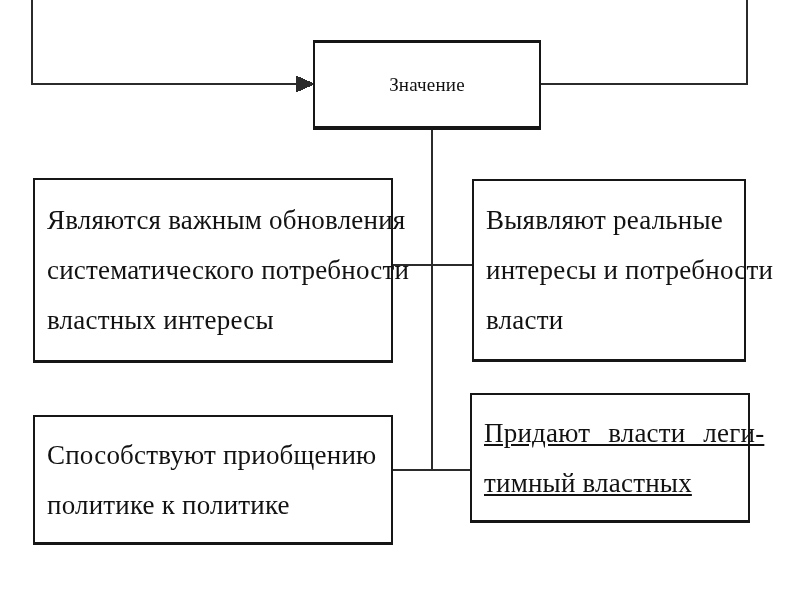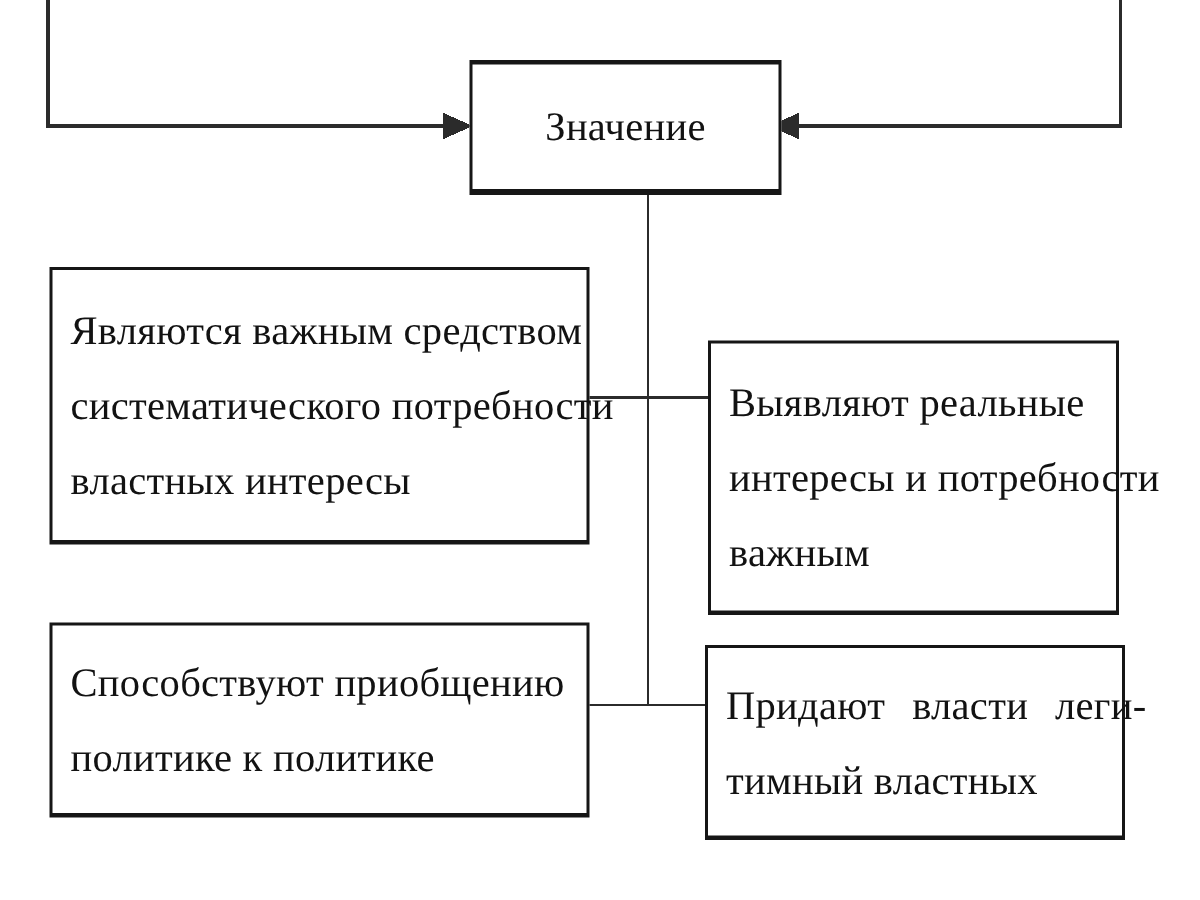--- a/index.html
+++ b/index.html
@@ -49,32 +49,32 @@
   }
   .box .bline {
     line-height: 50px;
     white-space: nowrap;
   }
   .box .bline.wide {
     word-spacing: 11px;
   }
   .box.center {
     left: 313px; top: 40px;
-    width: 208px; height: 90px;
+    width: 228px; height: 90px;
     border-top-width: 3px;
     border-bottom-width: 4px;
     align-items: center;
     justify-content: center;
     padding: 0;
-    font-size: 27px;
+    font-size: 19px;
   }
   .box.tl { left: 33px;  top: 178px; width: 360px; height: 185px; }
-  .box.tr { left: 472px; top: 179px; width: 274px; height: 183px; margin-top: 48px; }
+  .box.tr { left: 472px; top: 179px; width: 274px; height: 183px; }
   .box.bl { left: 33px;  top: 415px; width: 360px; height: 130px; }
-  .box.br { left: 470px; top: 430px; width: 280px; height: 130px; }
+  .box.br { left: 470px; top: 393px; width: 280px; height: 130px; text-decoration: underline; }
 </style>
 </head>
 <body>
 
 <div class="stage">
 
   <svg class="lines" viewBox="0 0 800 600">
     <polyline points="32,0 32,84 298,84"></polyline>
     <polygon points="296,76 314,84 296,92"></polygon>
     <polyline points="747,0 747,84 530,84"></polyline>
@@ -82,29 +82,29 @@
     <line x1="432" y1="127" x2="432" y2="470"></line>
     <line x1="391" y1="265" x2="474" y2="265"></line>
     <line x1="391" y1="470" x2="474" y2="470"></line>
   </svg>
 
   <div class="box center">
     <span>Значение</span>
   </div>
 
   <div class="box tl">
-    <div class="bline">Являются важным средством</div>
+    <div class="bline">Являются важным обновления</div>
     <div class="bline">систематического потребности</div>
     <div class="bline">властных интересы</div>
   </div>
 
   <div class="box tr">
     <div class="bline">Выявляют реальные</div>
     <div class="bline">интересы и потребности</div>
-    <div class="bline">важным</div>
+    <div class="bline">власти</div>
   </div>
 
   <div class="box bl">
     <div class="bline">Способствуют приобщению</div>
     <div class="bline">политике к политике</div>
   </div>
 
   <div class="box br">
     <div class="bline wide">Придают власти леги-</div>
     <div class="bline">тимный властных</div>

